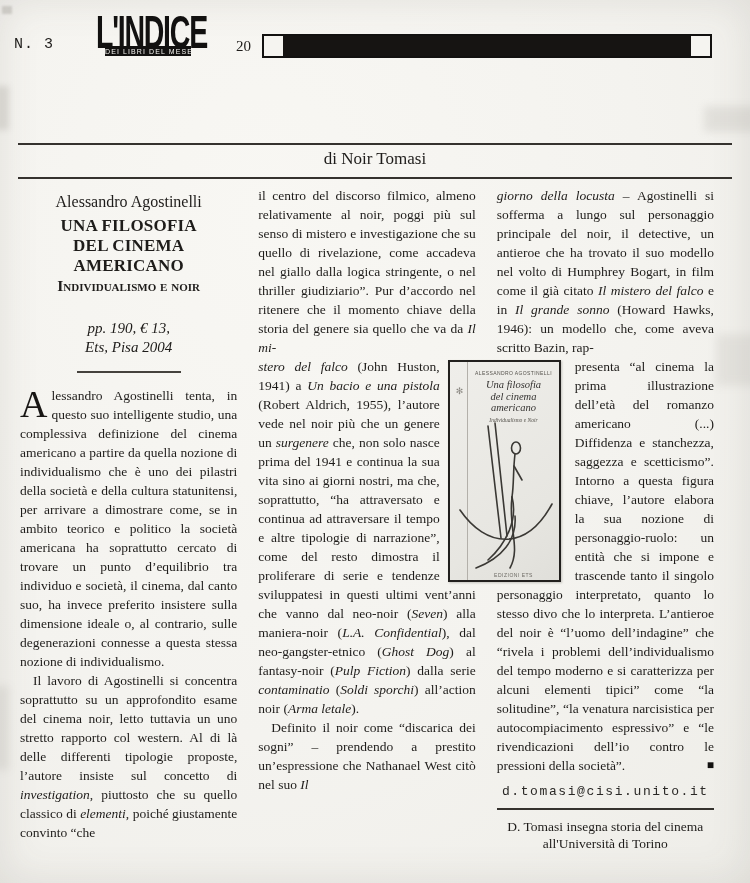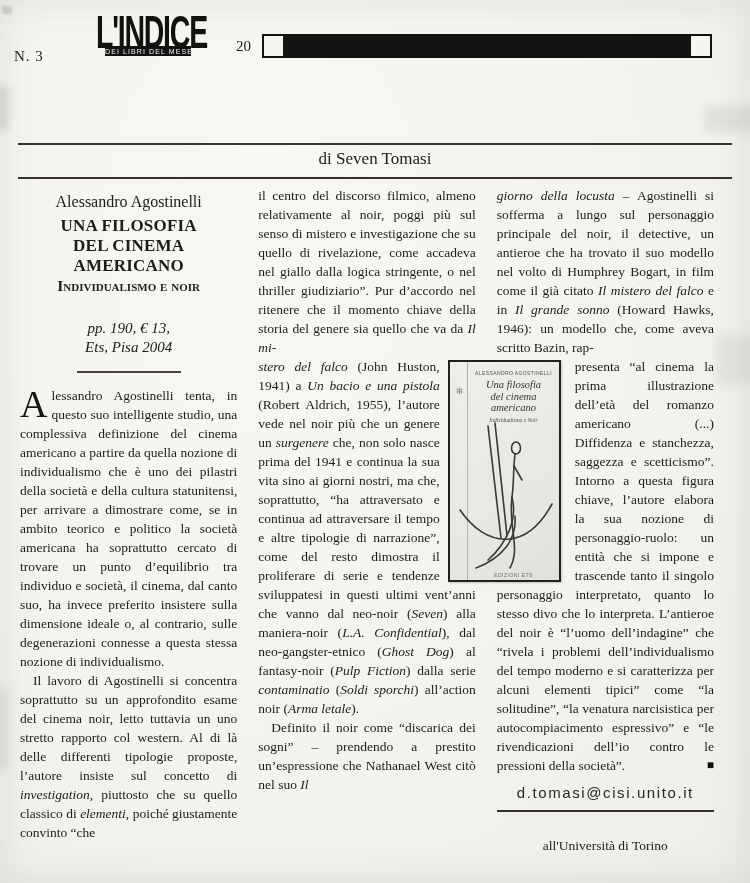--- a/index.html
+++ b/index.html
@@ -6,21 +6,21 @@
   html,body { background:#dededb; }
   .page {
     position:relative; width:750px; height:883px; margin:0 auto;
     background:radial-gradient(ellipse at 35% 25%, #f8f7f3 0%, #f4f3ef 55%, #eeede8 100%);
     overflow:hidden;
     font-family:"Liberation Serif", serif;
     color:#1e1c1a;
     box-shadow:inset 0 0 40px rgba(80,75,65,.12);
   }
   
-  .issue { position:absolute; left:14px; top:48px; font-size:15px; letter-spacing:1px; }
+  .issue { position:absolute; left:14px; top:36px; font-size:15px; letter-spacing:1px;font-family:Liberation Mono, monospace; }
   .logo { position:absolute; left:96px; top:10px; width:110px; }
   .logo-main {
     font-family:"Liberation Sans", sans-serif; font-weight:bold; font-size:46px;
     letter-spacing:-2px; transform:scaleX(.62); transform-origin:left top;
     color:#121110; white-space:nowrap; line-height:44px;
   }
   .logo-sub {
     position:relative; margin-top:-8px; margin-left:9px; width:86px;
     background:#121110; color:#f5f4f0; font-family:"Liberation Sans", sans-serif;
     font-size:7px; letter-spacing:1.1px; text-align:center; padding:2px 0 1px;
@@ -66,21 +66,21 @@
   .cv-text { position:absolute; left:20px; right:2px; top:8px; text-align:center; }
   .cv-author { font-size:5px; letter-spacing:.4px; color:#55524c;
     font-family:"Liberation Sans", sans-serif; }
   .cv-title { font-style:italic; font-size:10.5px; line-height:11.5px; margin-top:3px; color:#343230; }
   .cv-sub { font-style:italic; font-size:5.5px; margin-top:3px; color:#55524c; }
   .cv-fig { position:absolute; left:8px; bottom:10px; }
   .cv-pub { position:absolute; left:20px; right:2px; bottom:2px; text-align:center;
     font-size:5px; letter-spacing:.5px; color:#6d6a64;
     font-family:"Liberation Sans", sans-serif; }
   
-  .email { font-family:Liberation Sans, sans-serif; font-size:15px; letter-spacing:1.6px;
+  .email { font-family:Liberation Mono, monospace; font-size:13px; letter-spacing:1.6px;
     text-align:center; margin-top:9px; color:#2a2826; white-space:nowrap; }
   .footrule { height:2px; background:#35322e; margin-top:9px; }
   .affil { text-align:center; font-size:13.5px; line-height:17px; margin-top:8px; }
   
   .art { position:absolute; background:#8a867e; pointer-events:none; }
   .art1 { left:-5px; top:86px; width:14px; height:44px; opacity:.22; filter:blur(3px); }
   .art2 { right:-8px; top:106px; width:54px; height:26px; opacity:.16; filter:blur(4px); }
   .art3 { right:-10px; top:334px; width:44px; height:52px; opacity:.13; filter:blur(5px); }
   .art4 { left:-7px; top:686px; width:16px; height:84px; opacity:.14; filter:blur(4px); }
   .art5 { left:2px; top:6px; width:10px; height:8px; opacity:.3; filter:blur(1px); }
@@ -102,21 +102,21 @@
     <div class="logo-sub">DEI LIBRI DEL MESE</div>
   </div>
   <div class="pageno">20</div>
   <div class="topbar">
     <div class="topbar-end"></div>
     <div class="topbar-mid"></div>
     <div class="topbar-end"></div>
   </div>
 
   <div class="hrule rule1"></div>
-  <div class="byline">di Seven Tomasi</div>
+  <div class="byline">di Noir Tomasi</div>
   <div class="hrule rule2"></div>
 
   <main class="columns">
 
     <div class="col">
       <header class="bookref">
         <div class="bk-author">Alessandro Agostinelli</div>
         <div class="bk-title">
           <span>UNA FILOSOFIA</span><br>
           <span>DEL CINEMA AMERICANO</span>
@@ -137,21 +137,21 @@
       <p class="body-p"><span class="spacer-r"></span><span><i>stero del falco</i> (John Huston, 1941) a <i>Un bacio e una pistola</i> (Robert Aldrich, 1955), l’autore vede nel noir più che un genere un <i>surgenere</i> che, non solo nasce prima del 1941 e continua la sua vita sino ai giorni nostri, ma che, soprattutto, “ha attraversato e continua ad attraversare il tempo e altre tipologie di narrazione”, come del resto dimostra il proliferare di serie e tendenze sviluppatesi in questi ultimi vent’anni che vanno dal neo-noir (<i>Seven</i>) alla maniera-noir (<i>L.A. Confidential</i>), dal neo-gangster-etnico (<i>Ghost Dog</i>) al fantasy-noir (<i>Pulp Fiction</i>) dalla serie <i>contaminatio</i> (<i>Soldi sporchi</i>) all’action noir (<i>Arma letale</i>).</span></p>
       <p class="body-p indent">Definito il noir come “discarica dei sogni” – prendendo a prestito un’espressione che Nathanael West citò nel suo <i>Il</i></p>
     </div>
 
     <div class="col">
       <p class="body-p"><i>giorno della locusta</i> – Agostinelli si sofferma a lungo sul personaggio principale del noir, il detective, un antieroe che ha trovato il suo modello nel volto di Humphrey Bogart, in film come il già citato <i>Il mistero del falco</i> e in <i>Il grande sonno</i> (Howard Hawks, 1946): un modello che, come aveva scritto Bazin, rap-</p>
       <p class="body-p"><span class="spacer-l"></span><span>presenta “al cinema la prima illustrazione dell’età del romanzo americano (...) Diffidenza e stanchezza, saggezza e scetticismo”. Intorno a questa figura chiave, l’autore elabora la sua nozione di personaggio-ruolo: un entità che si impone e trascende tanto il singolo personaggio interpretato, quanto lo stesso divo che lo interpreta. L’antieroe del noir è “l’uomo dell’indagine” che “rivela i problemi dell’individualismo del tempo moderno e si caratterizza per alcuni elementi tipici” come “la solitudine”, “la venatura narcisistica per autocompiacimento espressivo” e “le rivendicazioni dell’io contro le pressioni della società”.</span><span class="endmark">■</span></p>
       <div class="email">d.tomasi@cisi.unito.it</div>
       <div class="footrule"></div>
       <div class="affil">
-        <br>
+        <span>D. Tomasi insegna storia del cinema</span><br>
         <span>all'Università di Torino</span>
       </div>
     </div>
 
   </main>
 
   <div class="cover">
     <div class="cv-spine"></div>
     <div class="cv-ornament">✻</div>
     <div class="cv-text">

